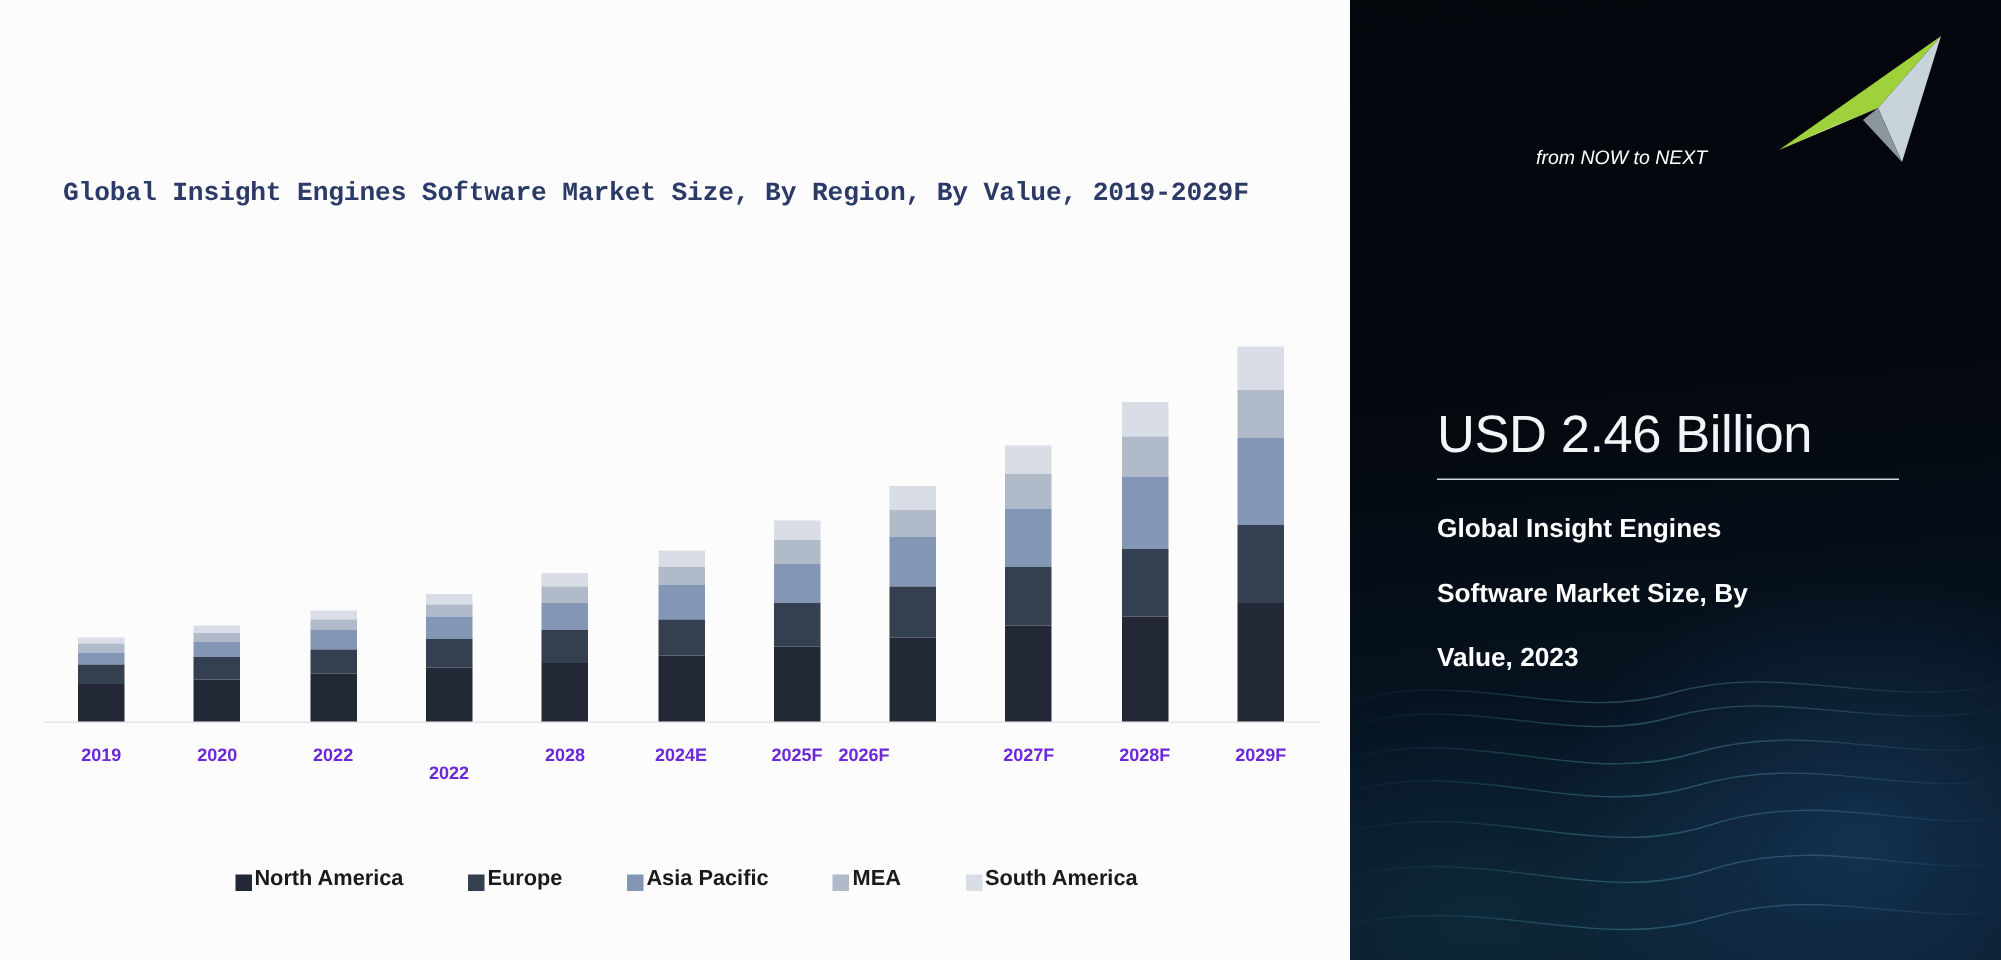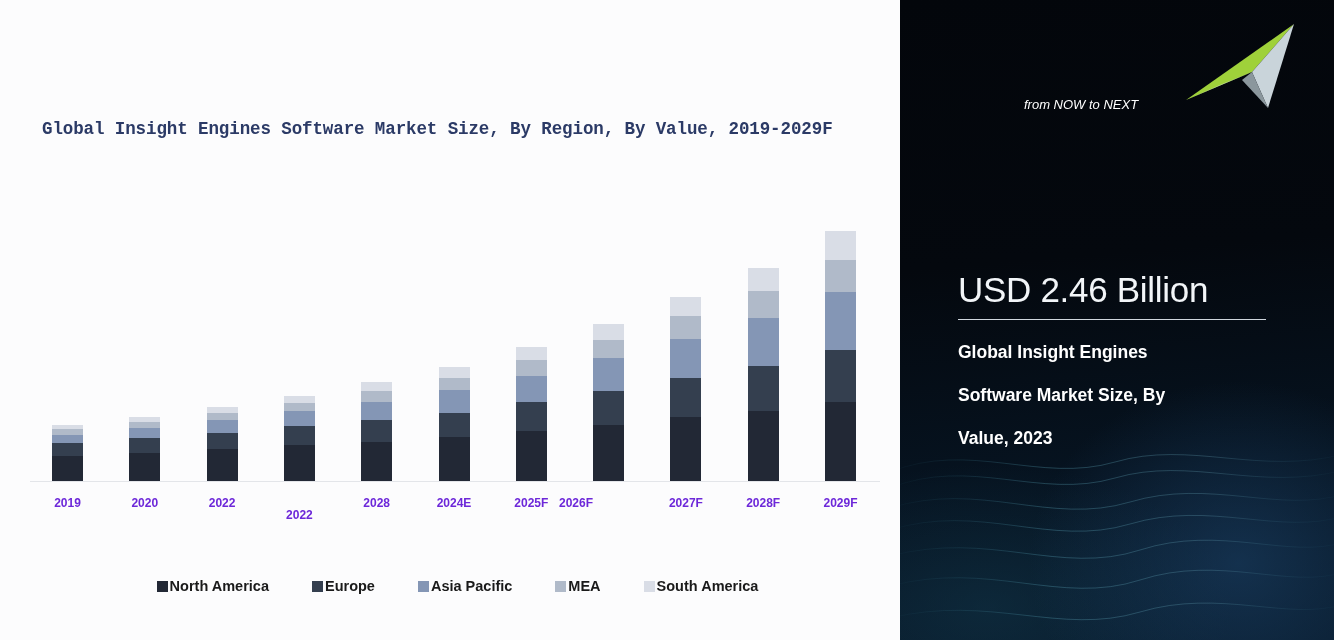--- a/index.html
+++ b/index.html
@@ -49,21 +49,21 @@
   .xtick{
     position:absolute;top:0;width:60px;margin-left:-30px;
     text-align:center;font-size:12px;font-weight:bold;color:#6d28d9;
   }
 
   
   #legend{
     position:absolute;left:0;top:578px;width:900px;
     display:flex;justify-content:center;align-items:center;gap:28px;
   }
-  .legend-item{display:flex;align-items:center;gap:2px;margin-left:15px;}
+  .legend-item{display:flex;align-items:flex-end;gap:2px;margin-left:15px;}
   .legend-swatch{width:11px;height:11px;display:block;}
   .legend-label{font-size:14.5px;font-weight:bold;color:#1a1a1a;white-space:nowrap;}
 
   
   #right{
     position:absolute;left:900px;top:0;width:434px;height:640px;
     background:#04070c;
     overflow:hidden;
   }
   #right-glow{

